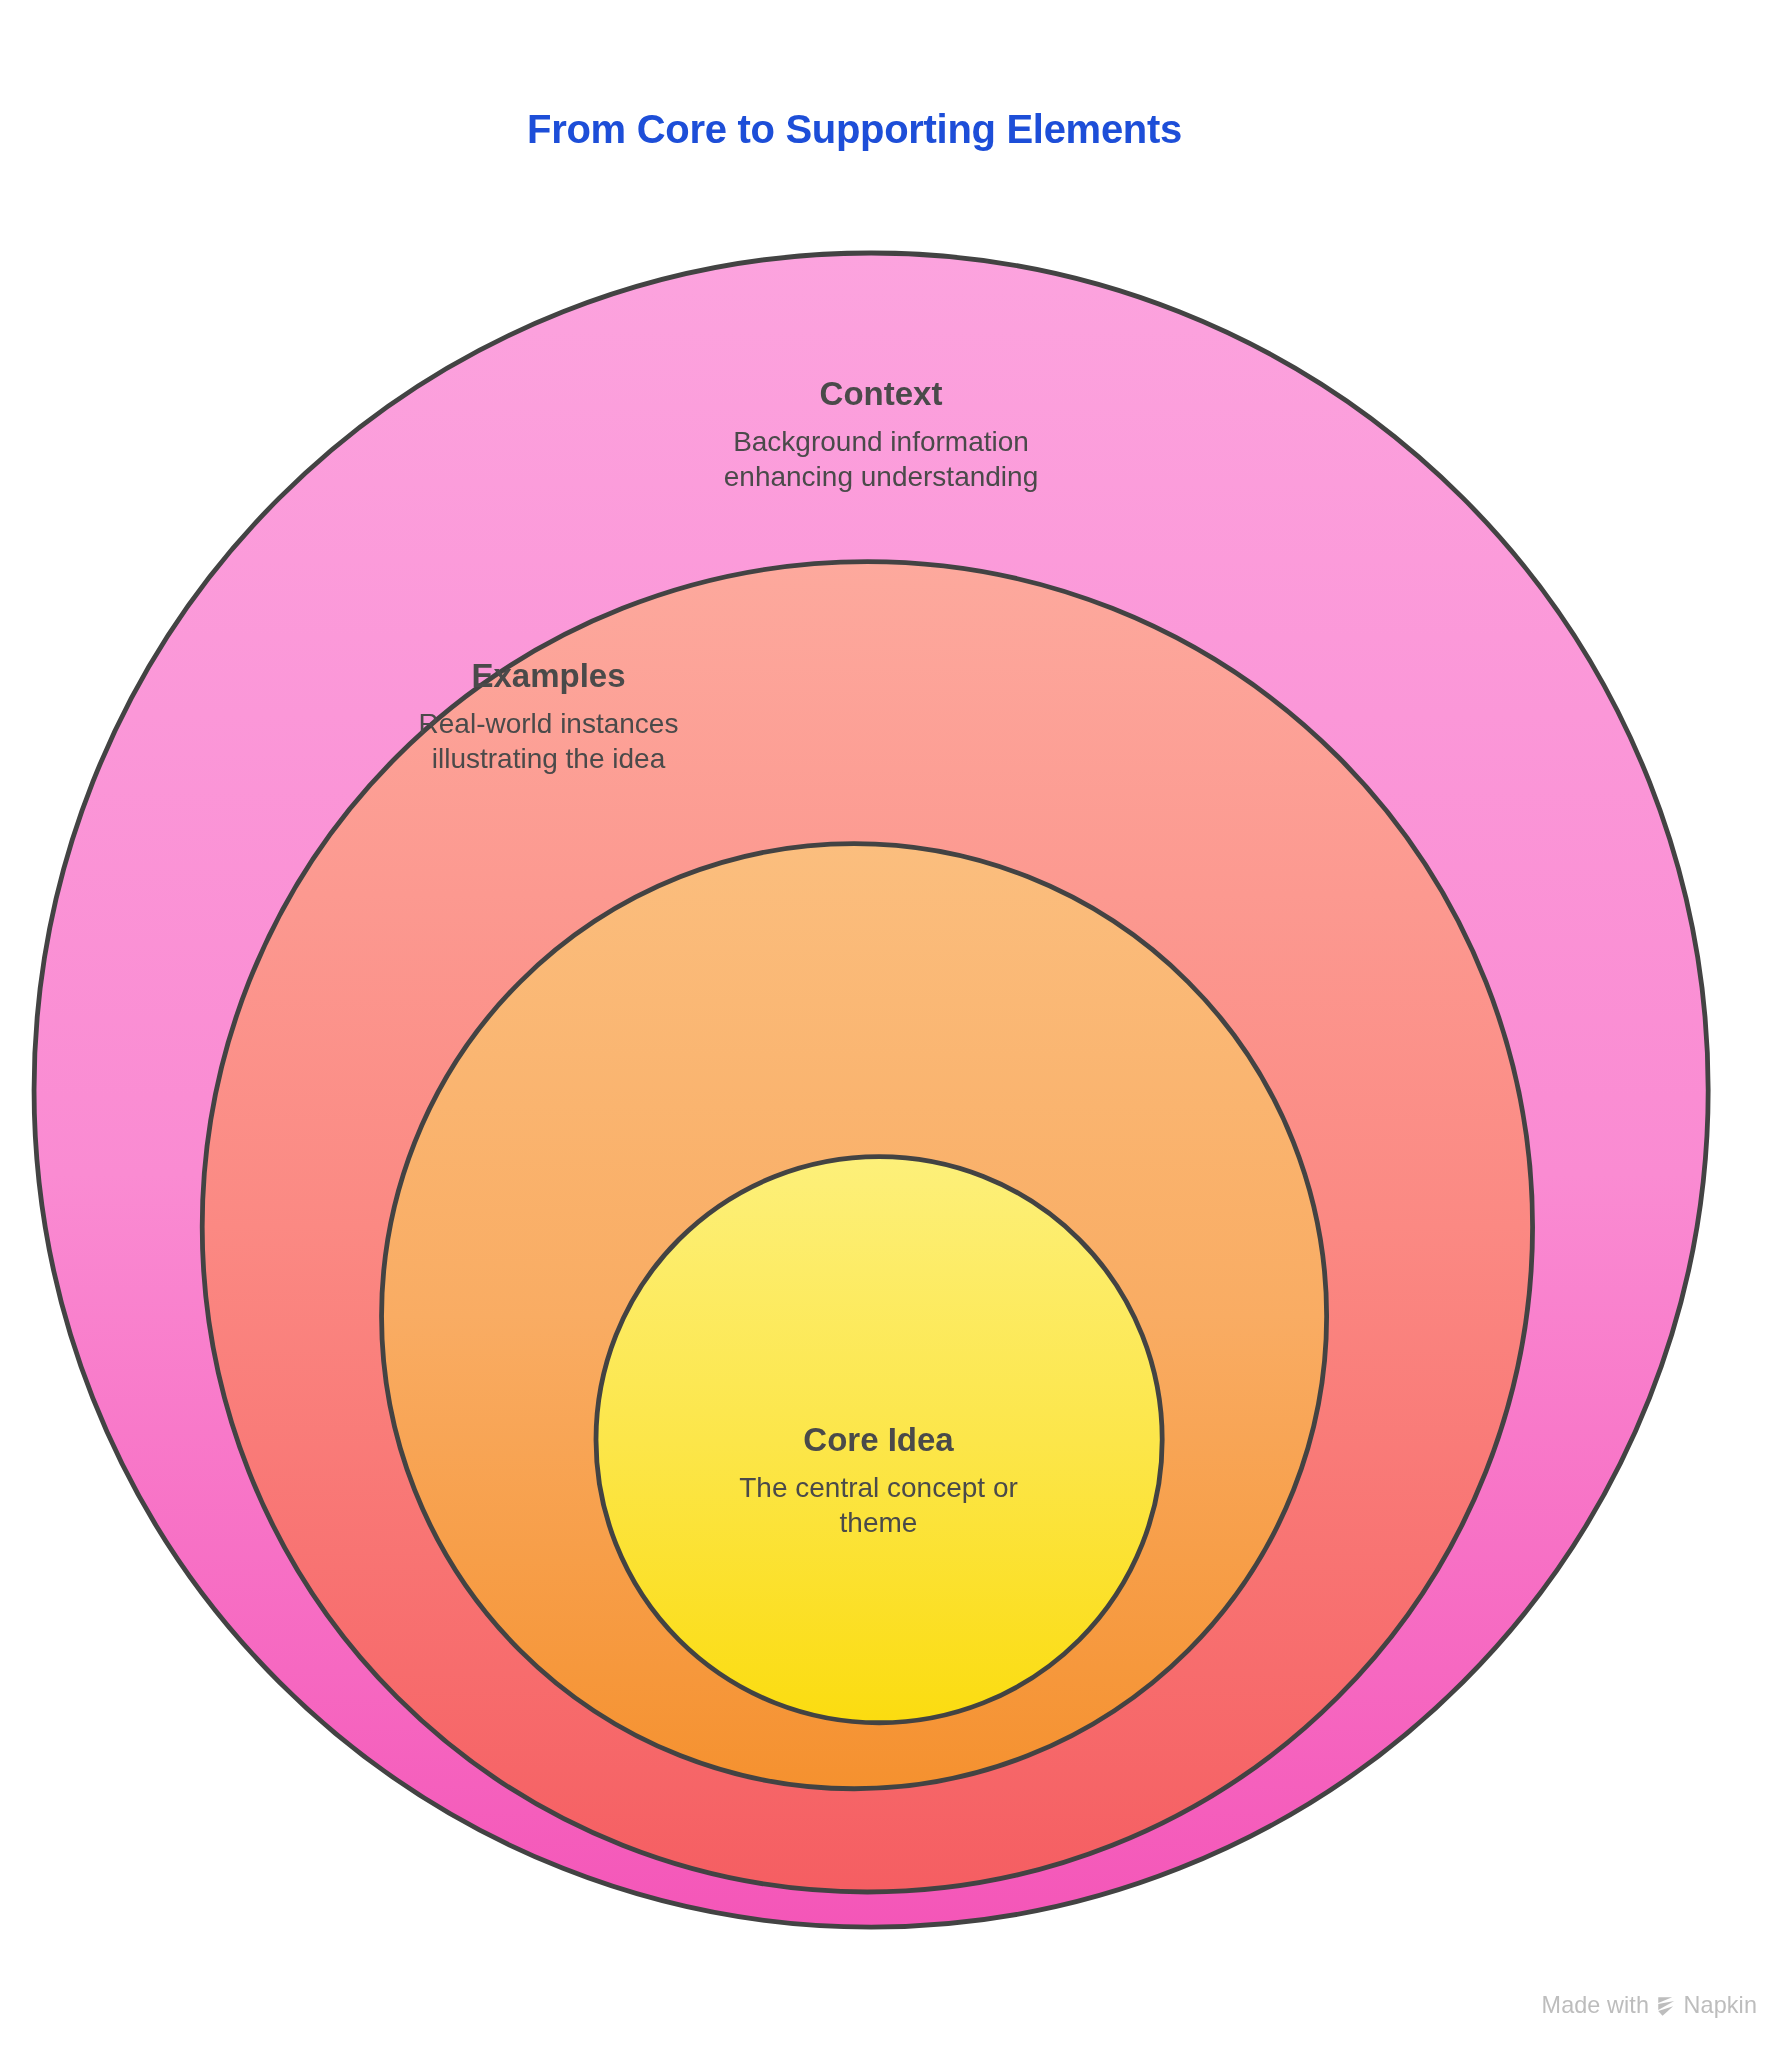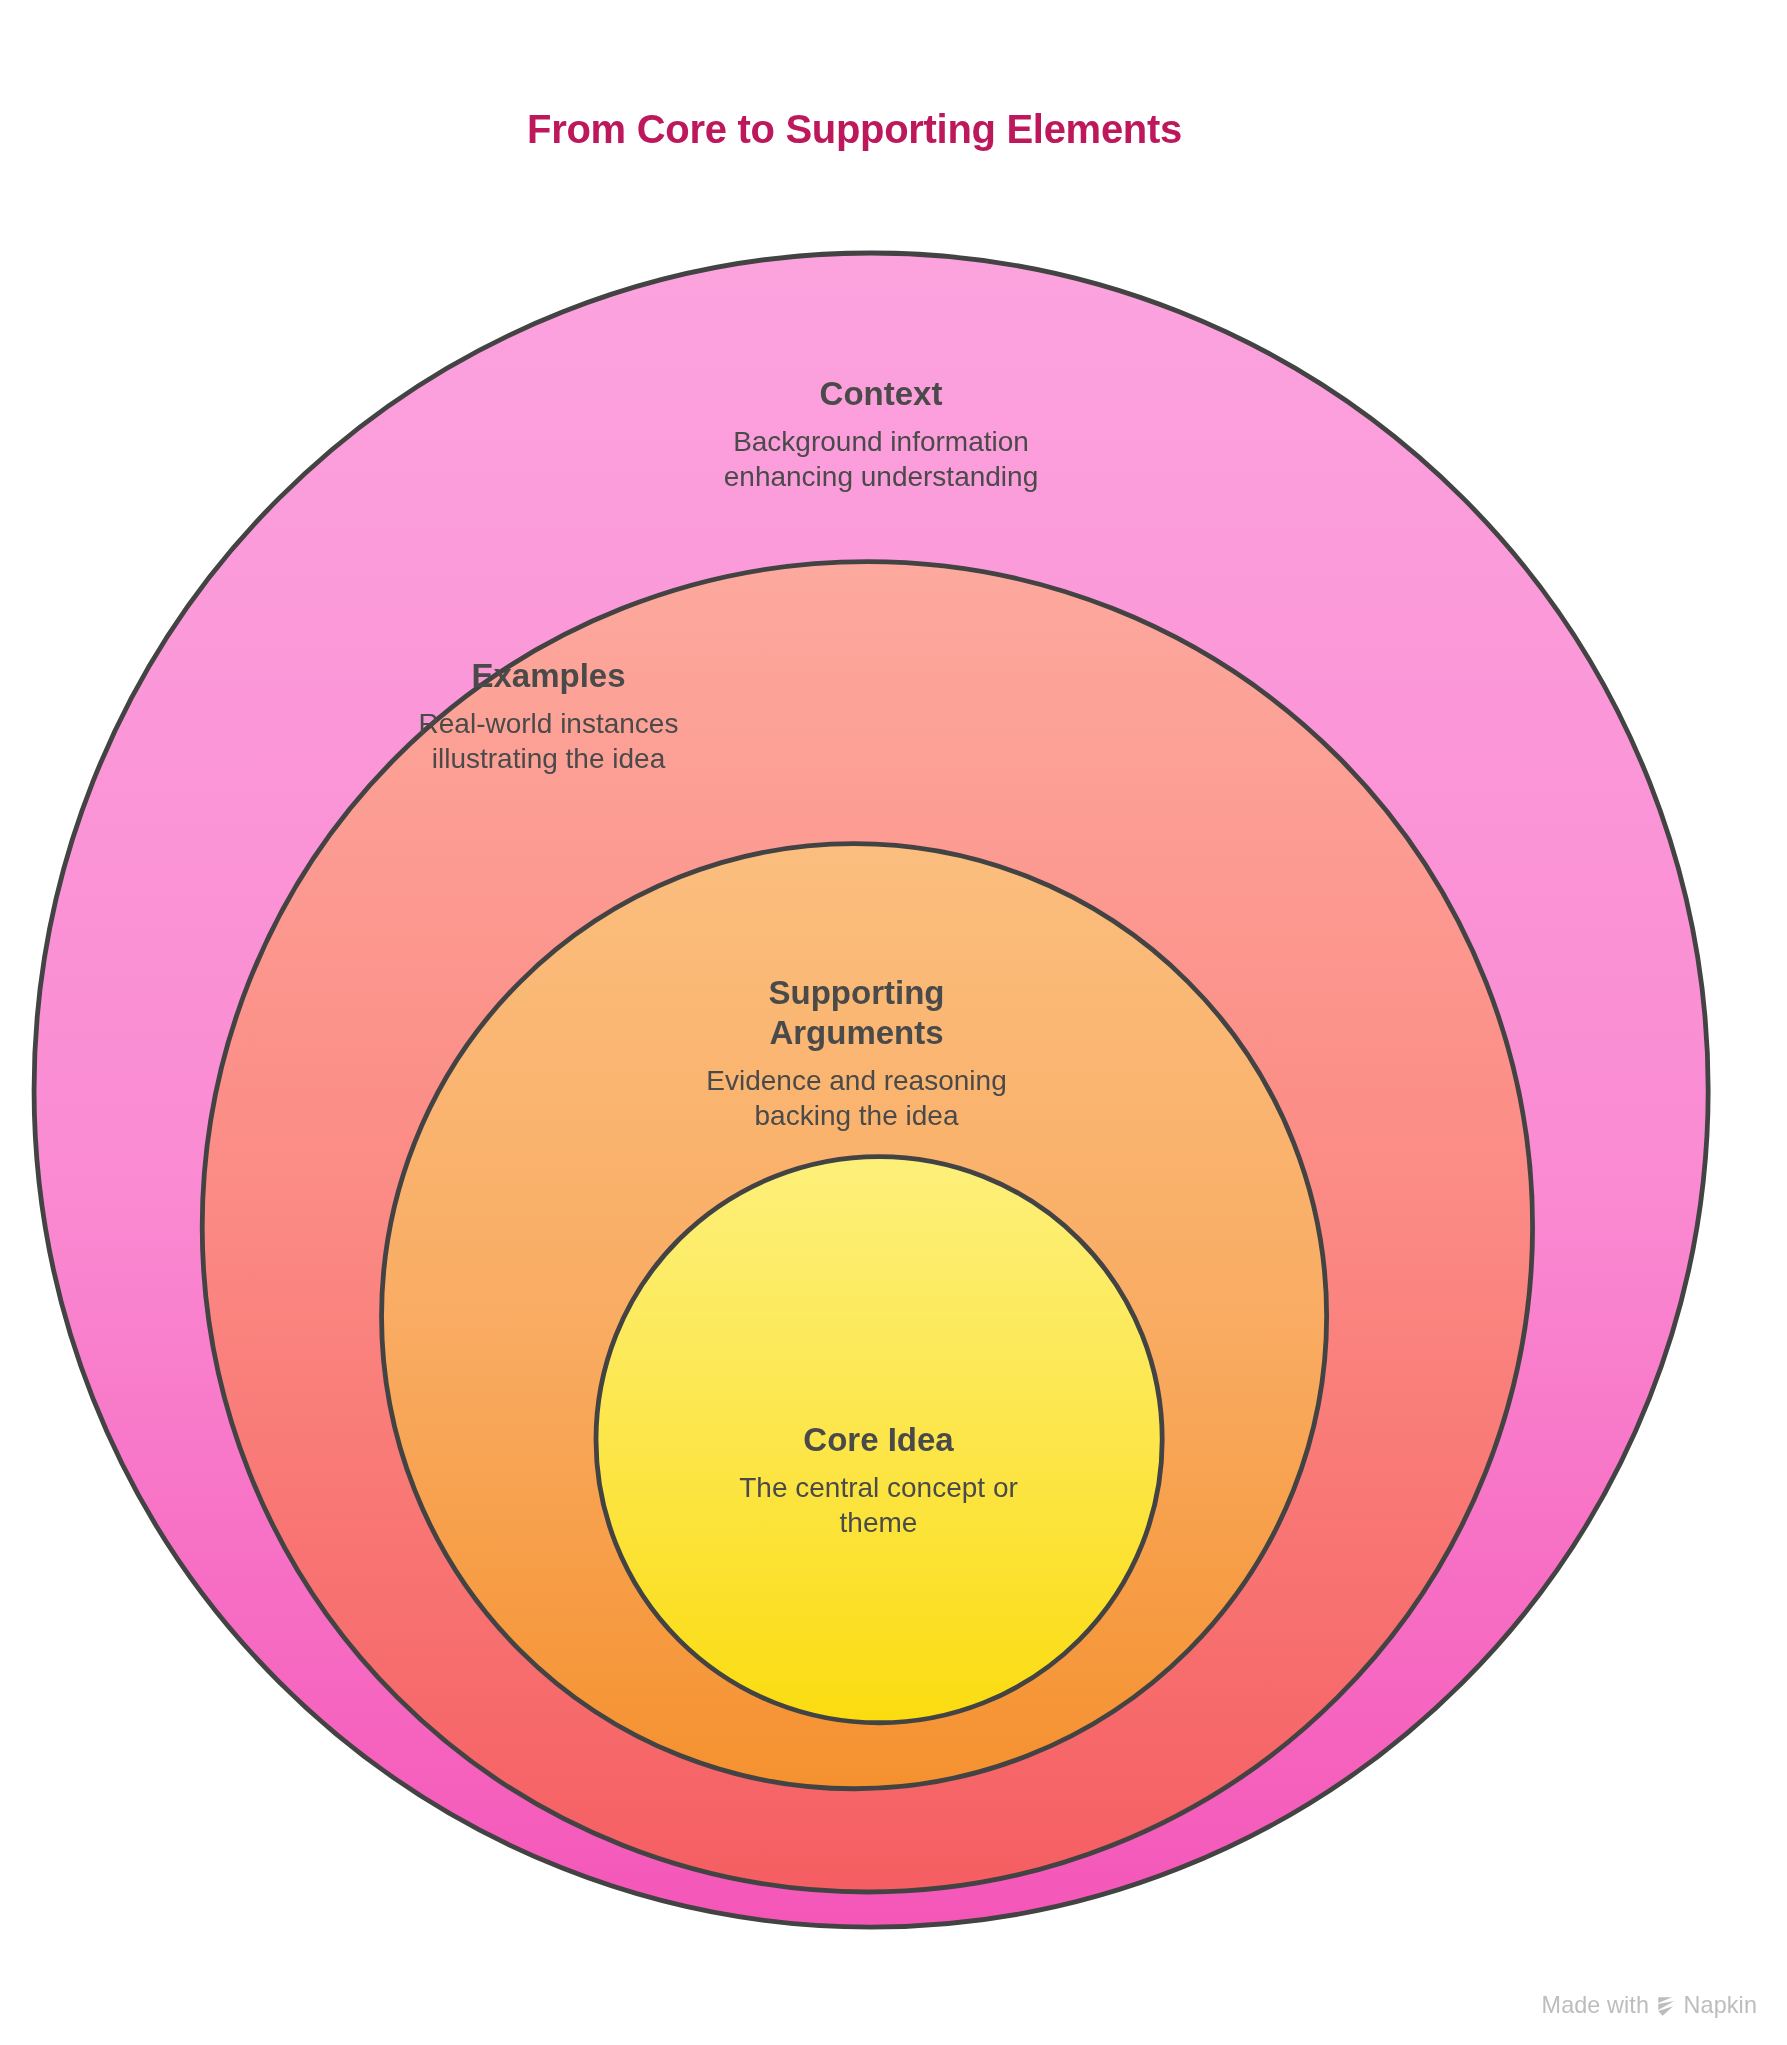--- a/index.html
+++ b/index.html
@@ -24,21 +24,21 @@
   }
 
   .page-title {
     position: absolute;
     top: 105px;
     left: 0;
     width: 1709px;
     text-align: center;
     font-size: 40px;
     font-weight: bold;
-    color: #be185d;
+    color: #1d4ed8;
     letter-spacing: -0.3px;
     line-height: 1.2;
   }
 
   .diagram {
     position: absolute;
     top: 0;
     left: 0;
     width: 1788px;
     height: 2046px;
@@ -134,30 +134,20 @@
   </div>
 
   <div class="ring-label label-examples">
     <div class="ring-title">Examples</div>
     <div class="ring-desc">
       <span>Real-world instances</span><br>
       <span>illustrating the idea</span>
     </div>
   </div>
 
-  <div class="ring-label label-support">
-    <div class="ring-title">
-      <span>Supporting</span><br>
-      <span>Arguments</span>
-    </div>
-    <div class="ring-desc">
-      <span>Evidence and reasoning</span><br>
-      <span>backing the idea</span>
-    </div>
-  </div>
 
   <div class="ring-label label-core">
     <div class="ring-title">Core Idea</div>
     <div class="ring-desc">
       <span>The central concept or</span><br>
       <span>theme</span>
     </div>
   </div>
 
   <div class="watermark">

